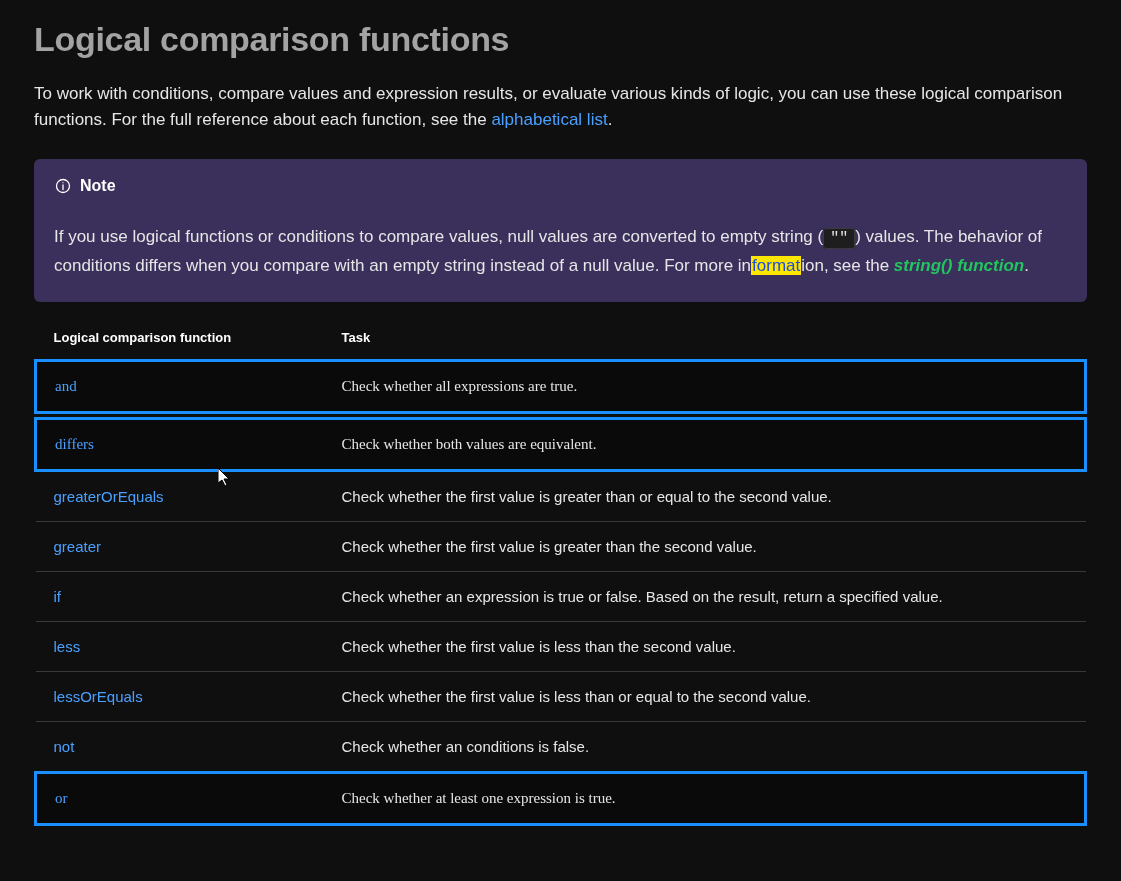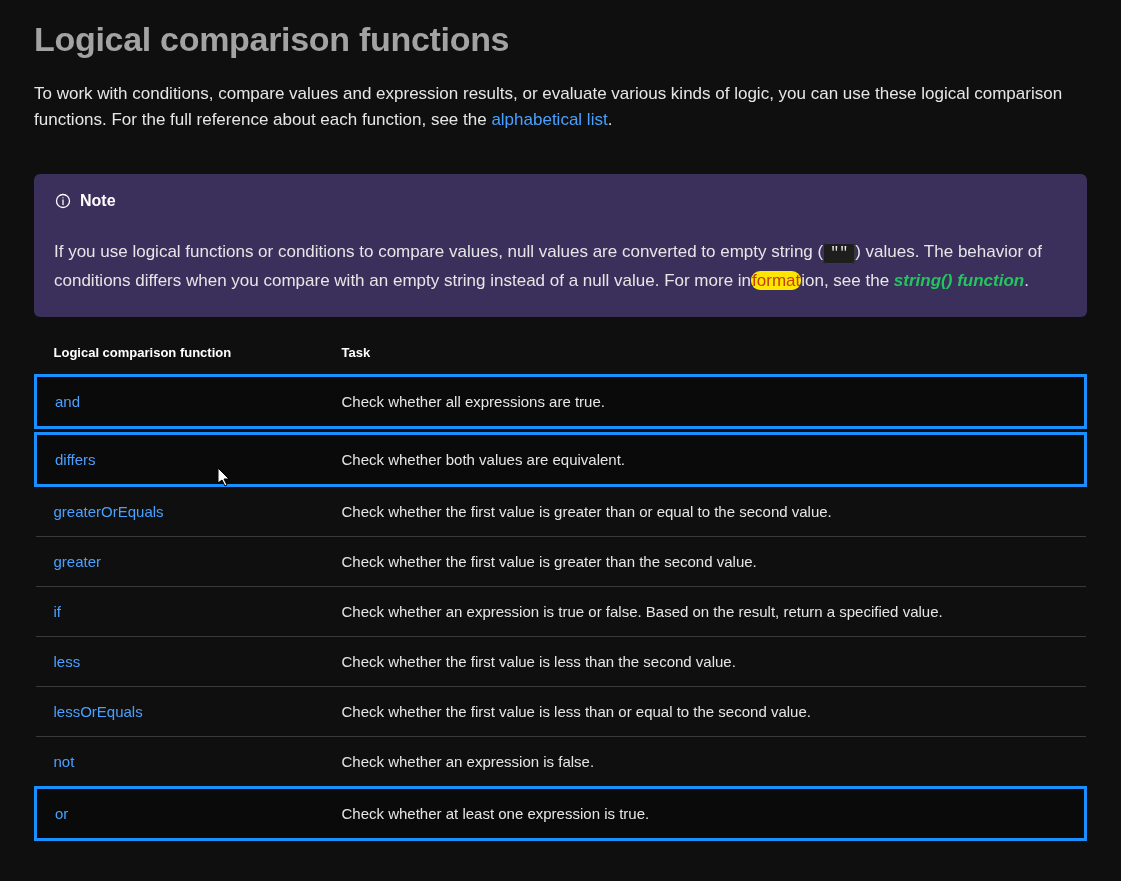--- a/index.html
+++ b/index.html
@@ -19,21 +19,21 @@
       font-size: 34px;
       font-weight: 700;
       color: #a3a3a3;
       margin-bottom: 22px;
       letter-spacing: -0.3px;
     }
     .intro {
       font-size: 17px;
       line-height: 1.55;
       color: #e6e6e6;
-      margin-bottom: 40px;
+      margin-bottom: 25px;
     }
     a.link {
       color: #4aa0ff;
       text-decoration: none;
       cursor: pointer;
     }
     .note-box {
       background-color: #3b2f5b;
       border-radius: 6px;
       padding: 18px 20px 22px 20px;
@@ -66,23 +66,22 @@
       background-color: #1e1e1e;
       border: 1px solid #3a3a3a;
       border-radius: 3px;
       padding: 1px 6px;
       font-family: Consolas, "Courier New", monospace;
       font-size: 15px;
       color: #e6e6e6;
     }
     .highlight {
       background-color: #ffe600;
-      color: #c2410c;
+      color: #1d4ed8;
       padding: 0 1px;
-      border-radius: 9px;
     }
     .bold {
       font-weight: 600;
       color: #22c55e;
       font-style: italic;
     }
     table {
       width: 100%;
       border-collapse: collapse;
     }
@@ -108,20 +107,21 @@
     .row-highlighted td:first-child {
       border-left: 3px solid #1a8fff;
     }
     .row-highlighted td:last-child {
       border-right: 3px solid #1a8fff;
     }
     .row-highlighted td {
       border-top: 3px solid #1a8fff;
       border-bottom: 3px solid #1a8fff;
       background-color: #0a0a0a;
+      font-family: Liberation Serif, serif;
     }
     tbody tr.row-highlighted + tr {
       border-top: none;
     }
     .spacer-row td {
       padding: 0;
       height: 6px;
       border: none;
       background: transparent;
     }
@@ -196,21 +196,21 @@
         <tr>
           <td class="func-col"><a href="#" class="link">less</a></td>
           <td>Check whether the first value is less than the second value.</td>
         </tr>
         <tr>
           <td class="func-col"><a href="#" class="link">lessOrEquals</a></td>
           <td>Check whether the first value is less than or equal to the second value.</td>
         </tr>
         <tr>
           <td class="func-col"><a href="#" class="link">not</a></td>
-          <td>Check whether an expression is false.</td>
+          <td>Check whether an conditions is false.</td>
         </tr>
         <tr class="row-highlighted">
           <td class="func-col"><a href="#" class="link">or</a></td>
           <td>Check whether at least one expression is true.</td>
         </tr>
       </tbody>
   </table>
 
   <svg class="cursor" width="14" height="20" viewBox="0 0 14 20">
     <path d="M0,0 L0,15 L4,12 L7,18 L9,17 L6,11 L11,11 Z" fill="#ffffff" stroke="#000000" stroke-width="1"></path>

